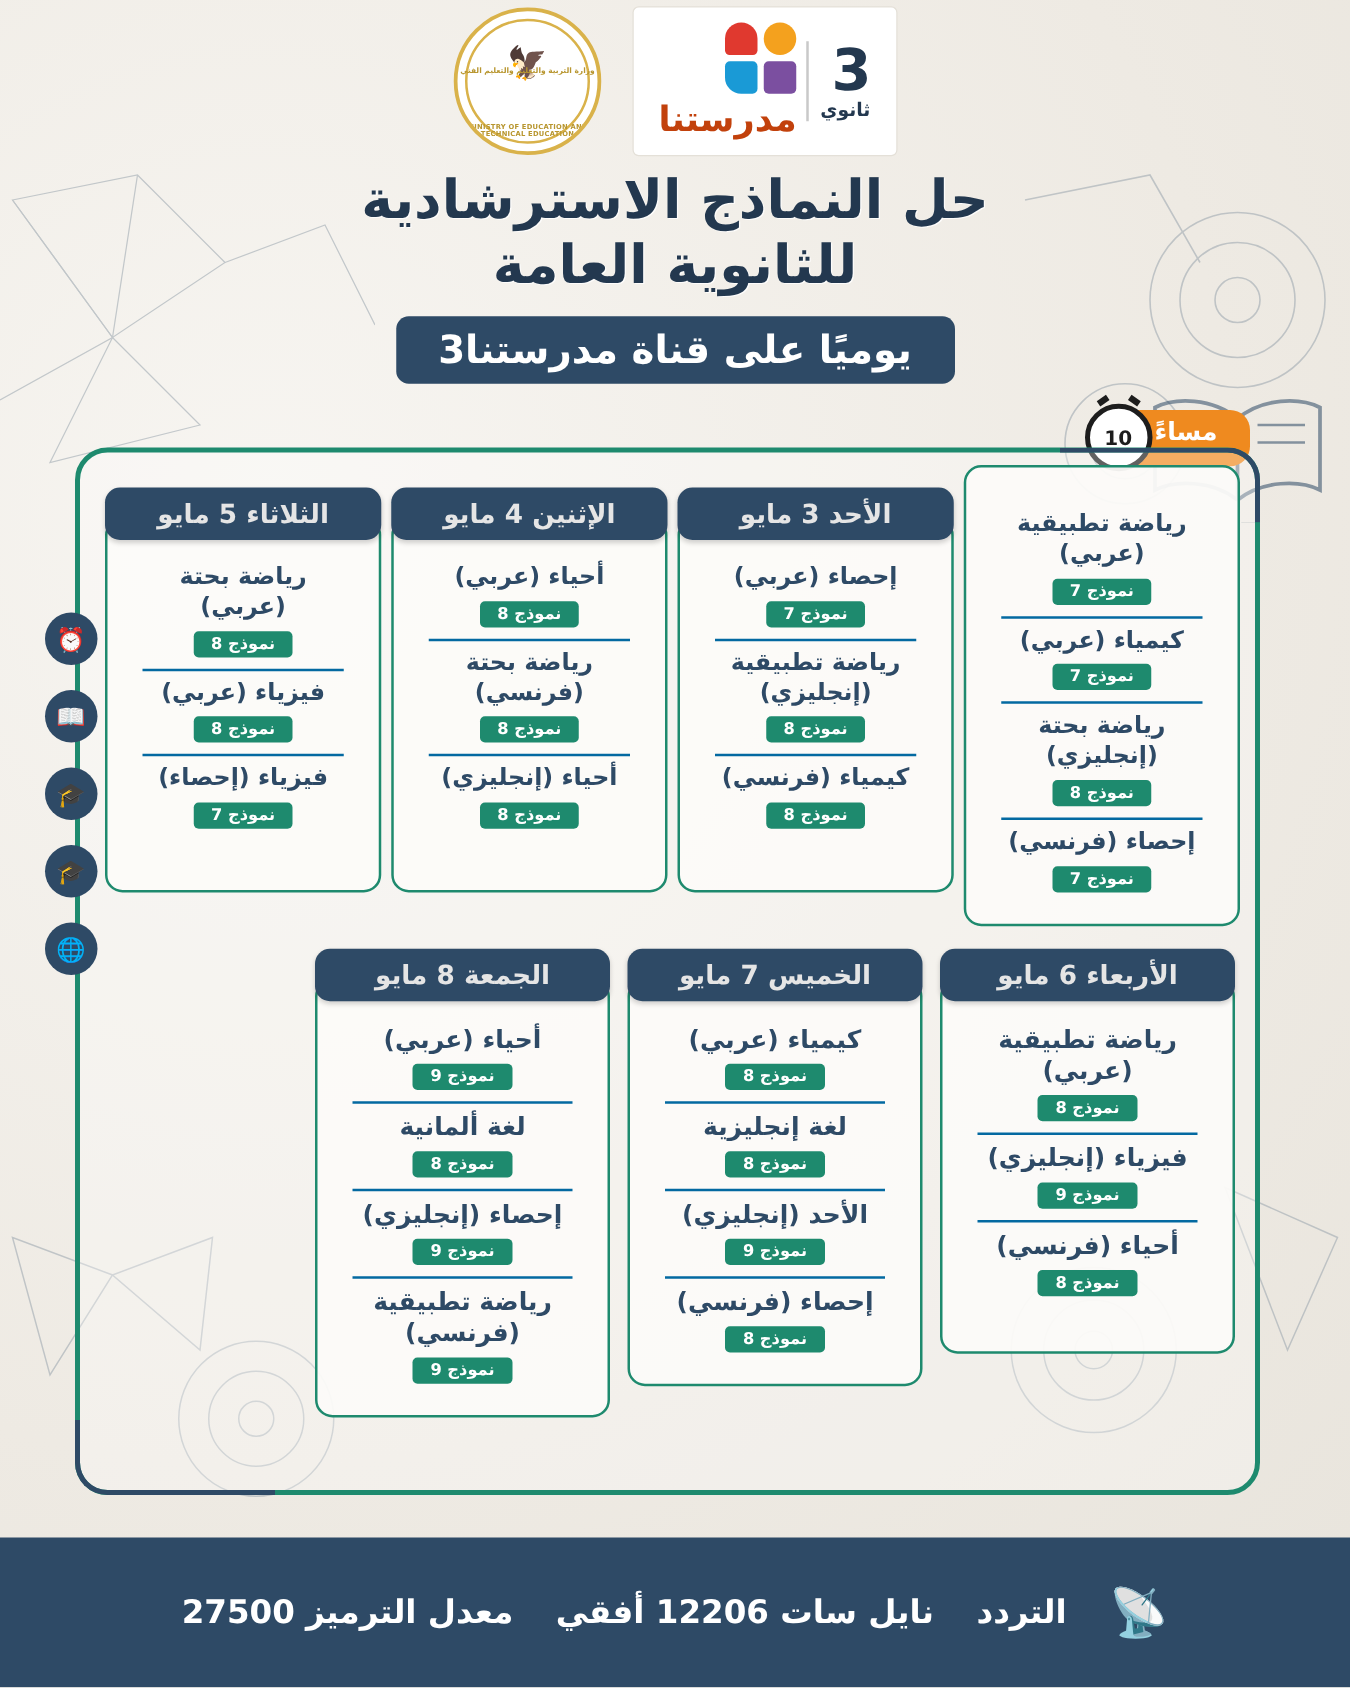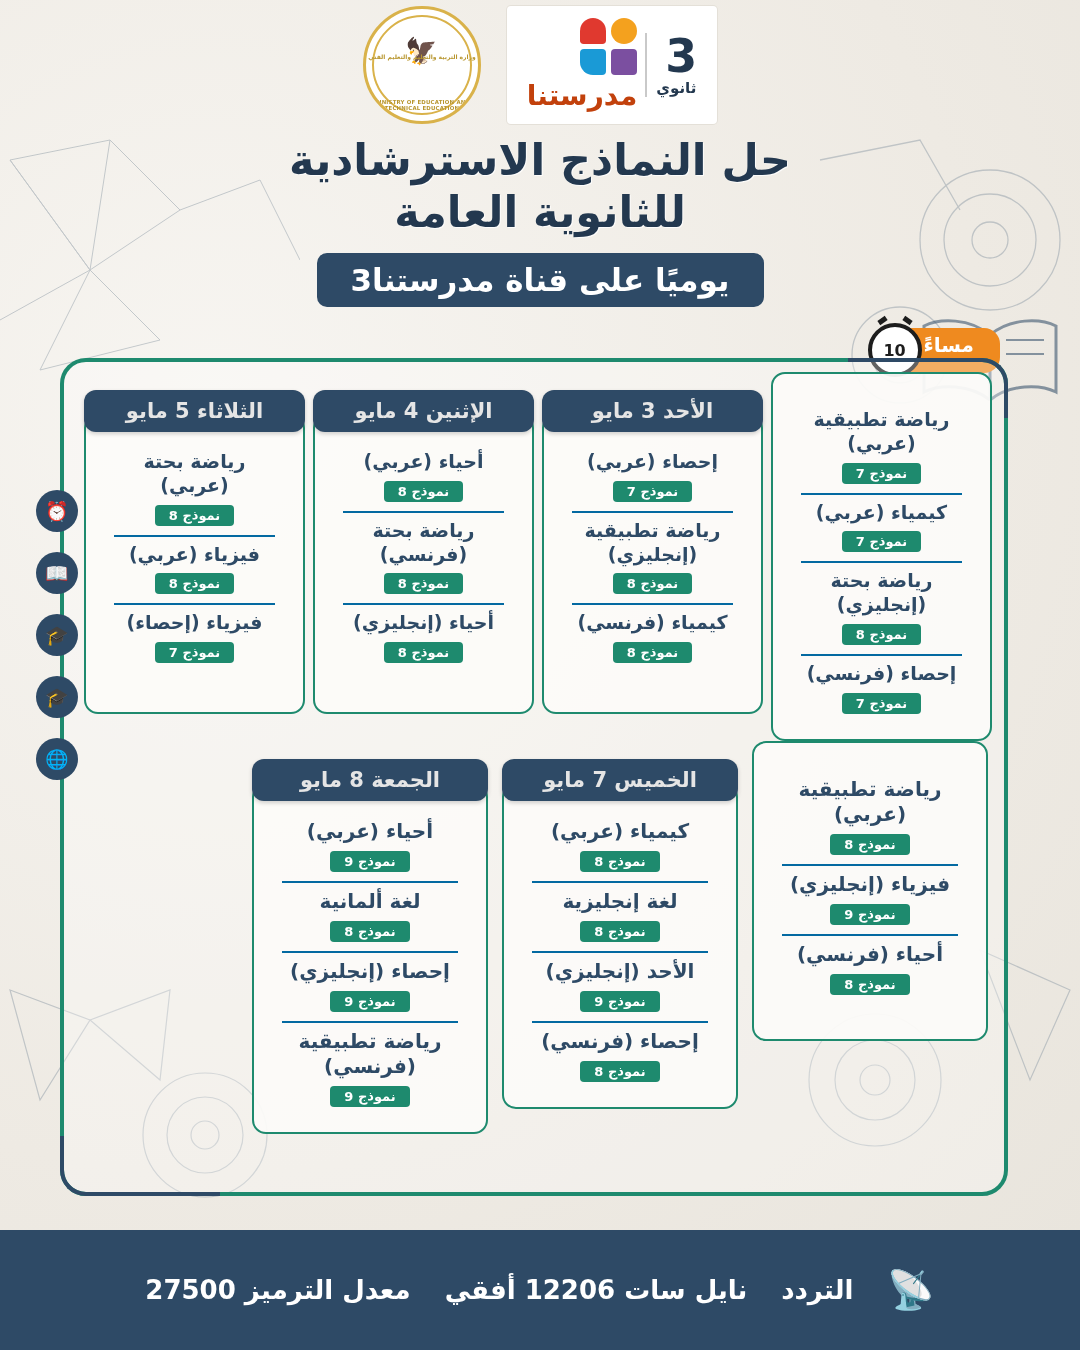--- a/index.html
+++ b/index.html
@@ -349,20 +349,21 @@
           <div class="subject">
             <div class="subj-name">فيزياء (إحصاء)</div>
             <span class="model">نموذج 7</span>
           </div>
         </div>
       </div>
     </div>
 
     <div class="row row2">
       <div class="card">
+        <div class="card-head">الأربعاء 6 مايو</div>
         <div class="card-body">
           <div class="subject">
             <div class="subj-name">رياضة تطبيقية (عربي)</div>
             <span class="model">نموذج 8</span>
           </div>
           <div class="subject">
             <div class="subj-name">فيزياء (إنجليزي)</div>
             <span class="model">نموذج 9</span>
           </div>
           <div class="subject">

